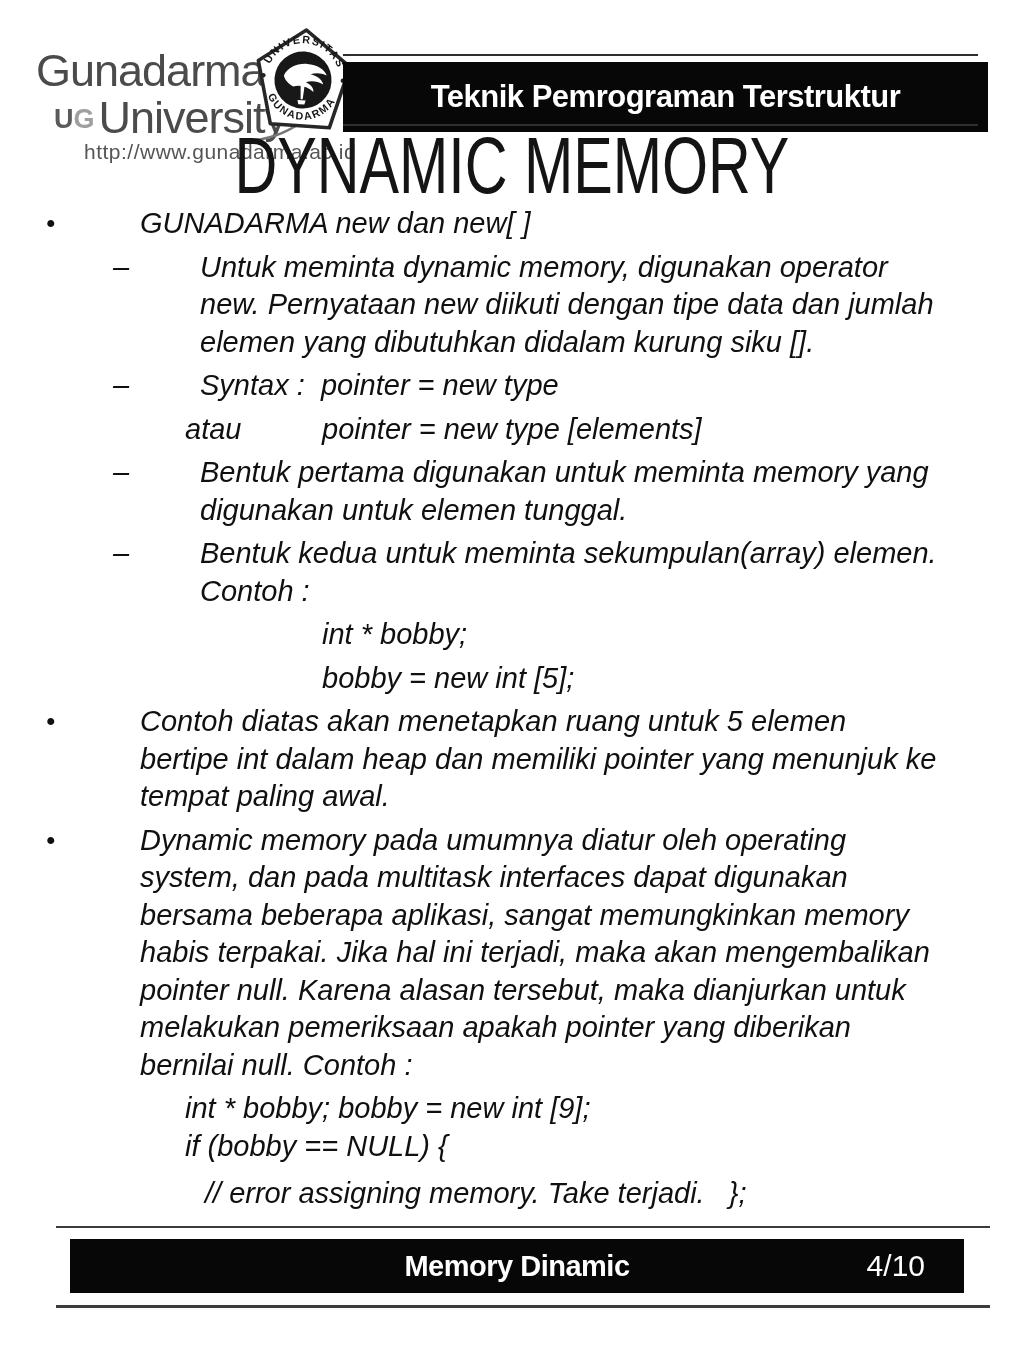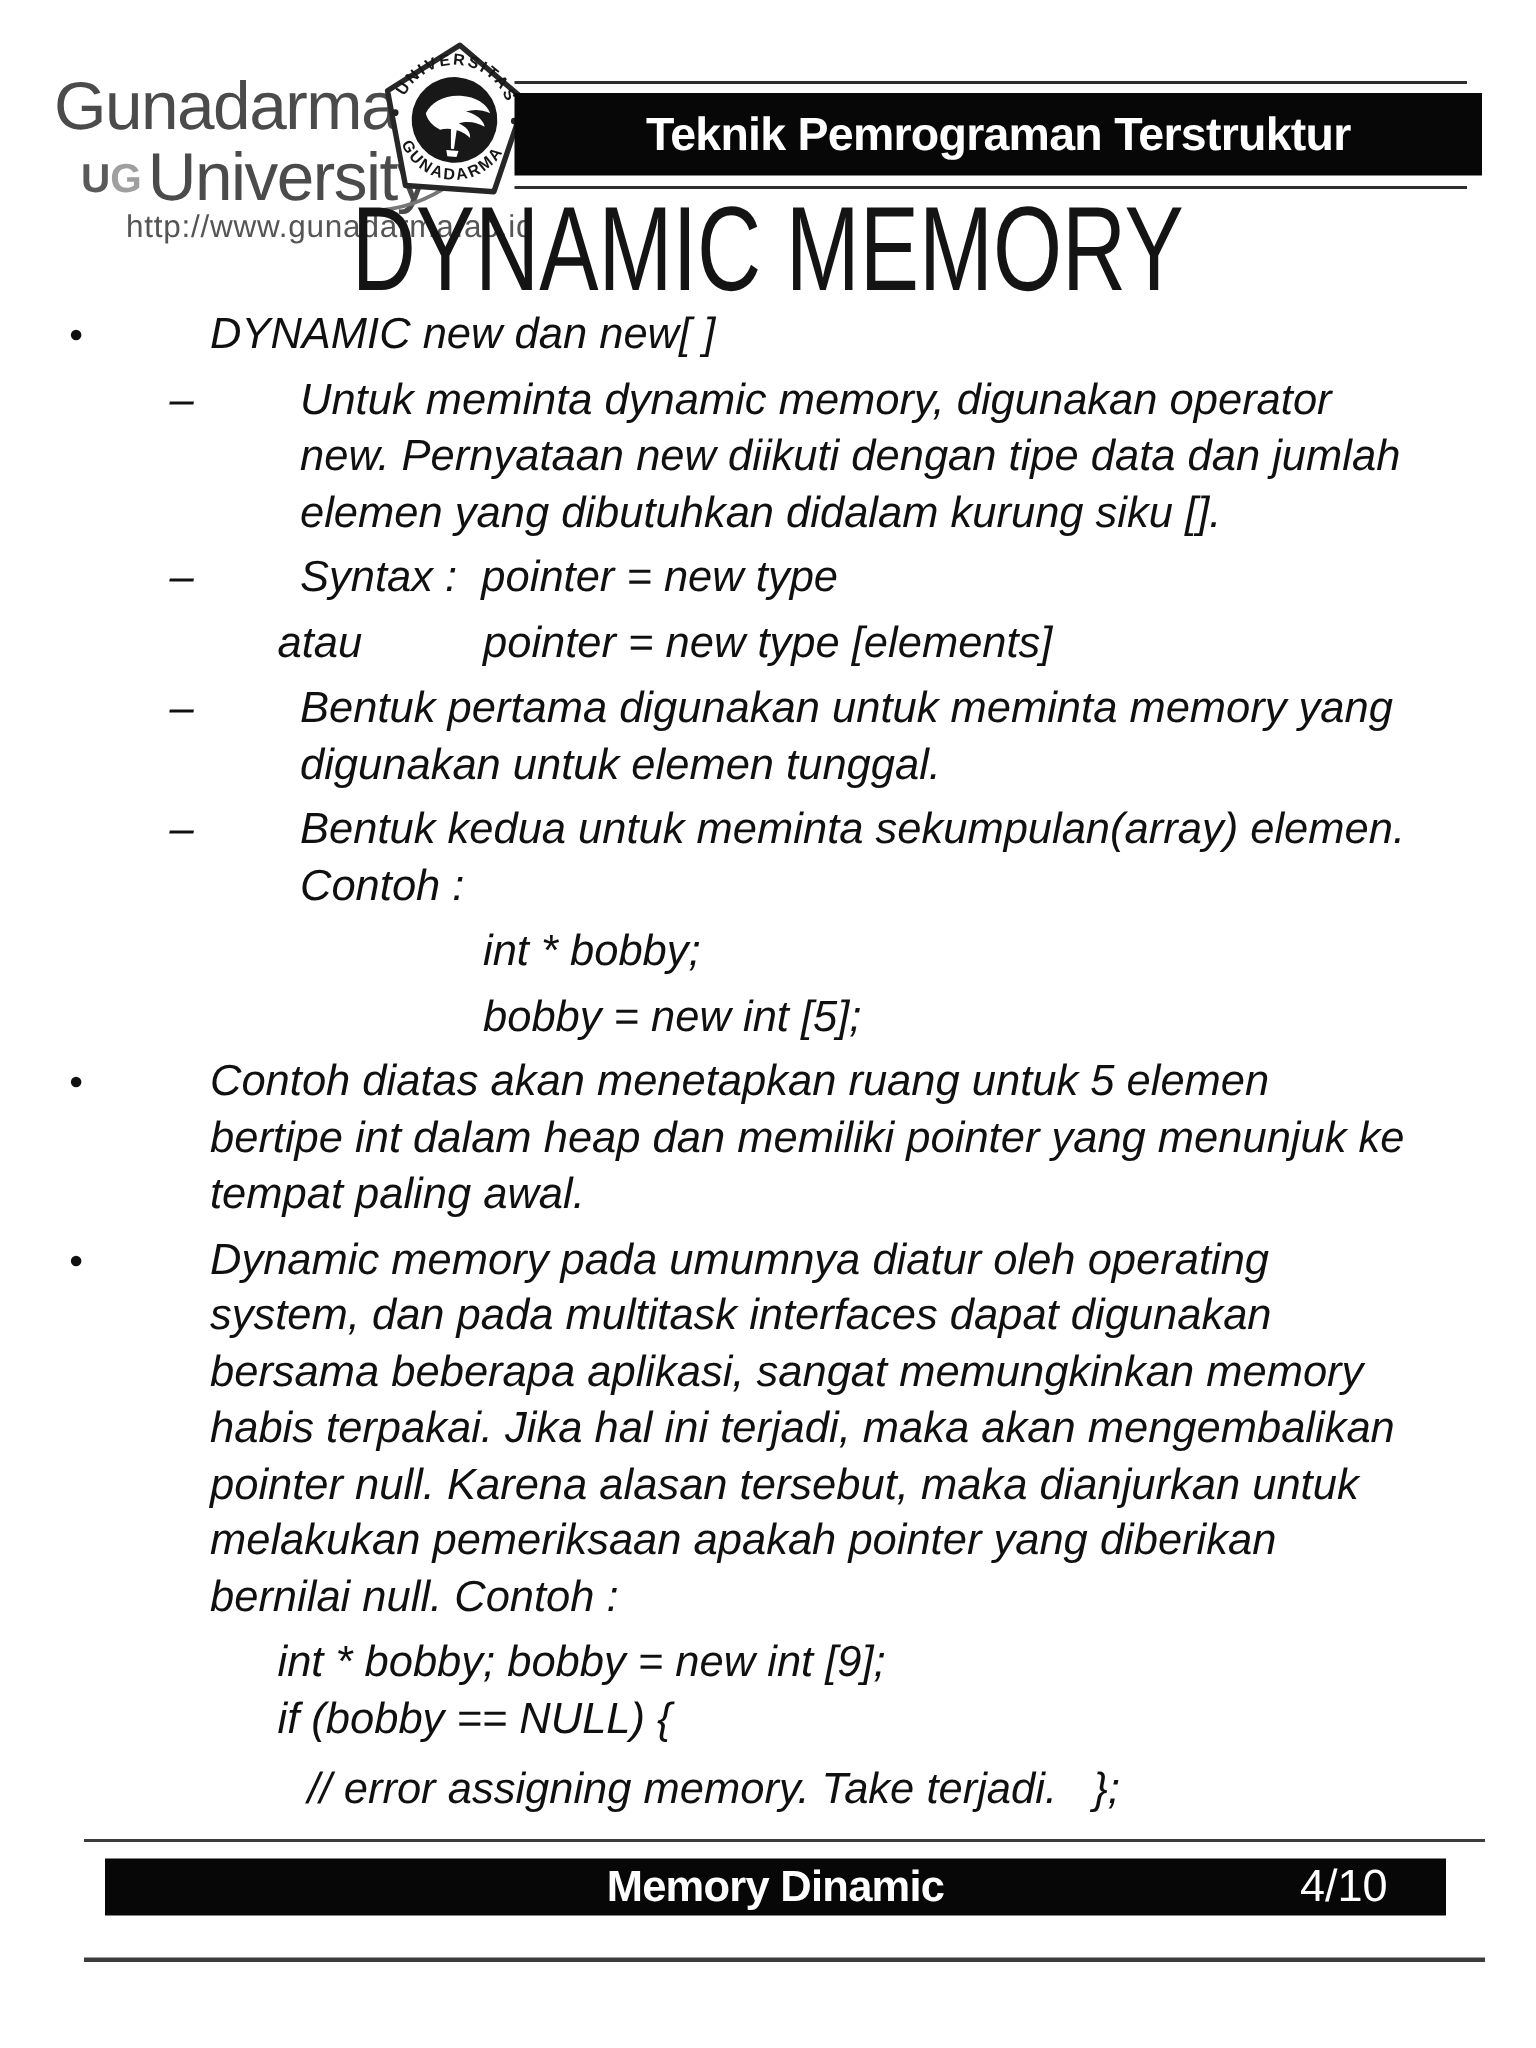--- a/index.html
+++ b/index.html
@@ -15,21 +15,21 @@
   .ug .u{color:#5a5a5a;} .ug .g{color:#9f9f9f;}
   .uni{font-size:45px;letter-spacing:-1px;color:#4b4b4b;}
   .logo-url{font-size:21px;color:#555;margin-top:1px;margin-left:52px;letter-spacing:0.5px;}
   .url-swoosh{position:absolute;left:252px;top:112px;}
   .seal{position:absolute;left:252px;top:26px;}
   
   .hline{position:absolute;height:0;border-top:2px solid #2f2f2f;}
   .hline.top{left:343px;top:54px;width:635px;}
   .hline.bot{left:343px;top:124px;width:635px;}
   .banner-bar{
-    position:absolute;left:343px;top:62px;width:645px;height:55px;background:#070707;
+    position:absolute;left:343px;top:62px;width:645px;height:70px;background:#070707;
     display:flex;align-items:center;justify-content:center;
   }
   .banner-bar .banner-text{color:#fff;font-size:31px;font-weight:bold;letter-spacing:-0.5px;}
   
   .page-title{position:absolute;left:0;right:0;top:126px;margin:0;text-align:center;
     font-weight:400;line-height:1;}
   .page-title span{display:inline-block;font-size:80px;transform:scaleX(0.74);color:#141414;white-space:nowrap;}
   
   .content{position:absolute;left:0;top:205px;width:1024px;box-sizing:border-box;padding-right:58px;
     font-style:italic;font-size:29px;line-height:37.5px;color:#101010;}
@@ -43,21 +43,21 @@
   .atau .atau-right{white-space:pre;}
   .code-a{padding-left:322px;}
   .code-b{padding-left:185px;}
   .code-b.tight{margin-bottom:0;}
   .code-c{padding-left:205px;margin-top:10px;}
   
   .fline{position:absolute;height:0;border-top:3px solid #3c3c3c;}
   .fline.top{left:56px;top:1226px;width:934px;border-top-width:2px;}
   .fline.bot{left:56px;top:1305px;width:934px;}
   .footer-bar{
-    position:absolute;left:70px;top:1239px;width:894px;height:38px;background:#070707;
+    position:absolute;left:70px;top:1239px;width:894px;height:54px;background:#070707;
     display:flex;align-items:center;justify-content:center;
   }
   .footer-title{color:#fff;font-size:29px;font-weight:bold;letter-spacing:-0.5px;}
   .page-num{position:absolute;right:39px;top:50%;transform:translateY(-50%);color:#fff;font-size:30px;}
 </style>
 </head>
 <body>
 
 <div class="slide">
 
@@ -100,21 +100,21 @@
     <span class="banner-text">Teknik Pemrograman Terstruktur</span>
   </div>
   <div class="hline bot"></div>
 
   <h1 class="page-title"><span>DYNAMIC MEMORY</span></h1>
 
   <div class="content">
 
     <div class="item l1">
       <span class="marker">•</span>
-      <span class="txt">DYNAMIC new dan new[ ]</span>
+      <span class="txt">GUNADARMA new dan new[ ]</span>
     </div>
 
     <div class="item l2">
       <span class="marker">–</span>
       <span class="txt">Untuk meminta dynamic memory, digunakan operator
 new. Pernyataan new diikuti dengan tipe data dan jumlah
 elemen yang dibutuhkan didalam kurung siku [].</span>
     </div>
 
     <div class="item l2">

